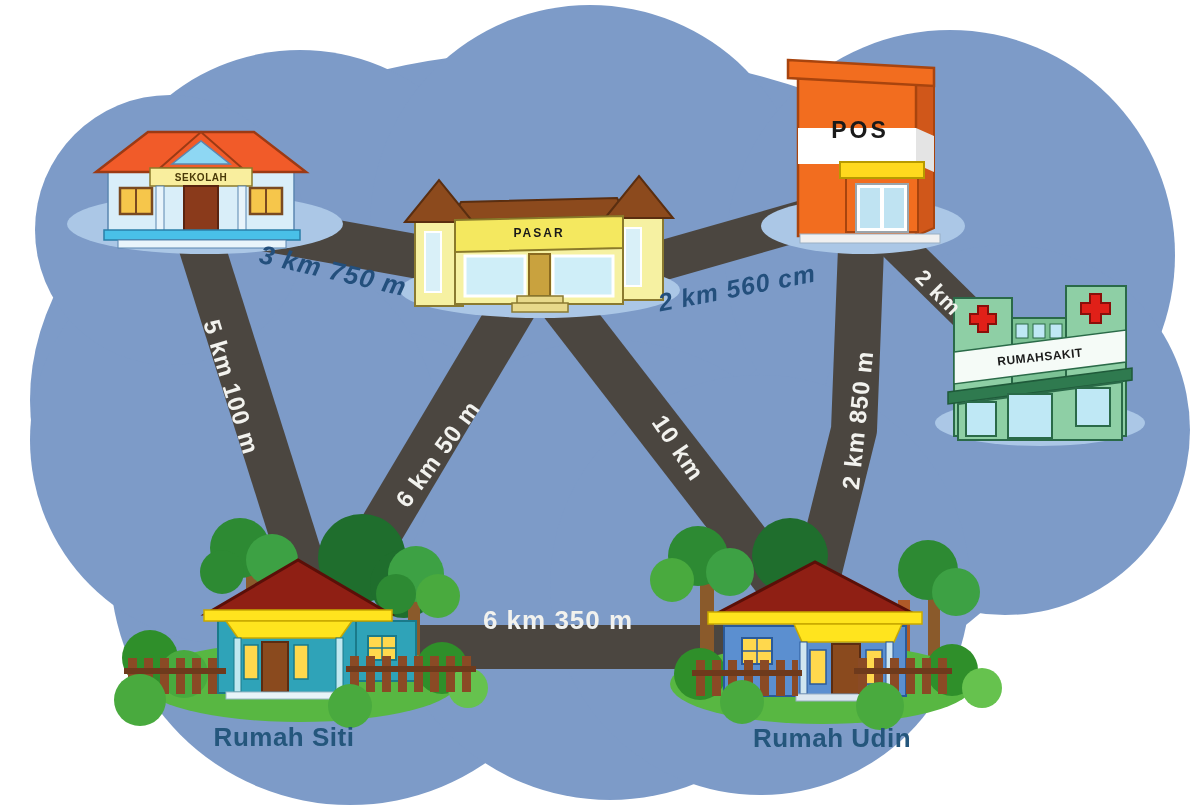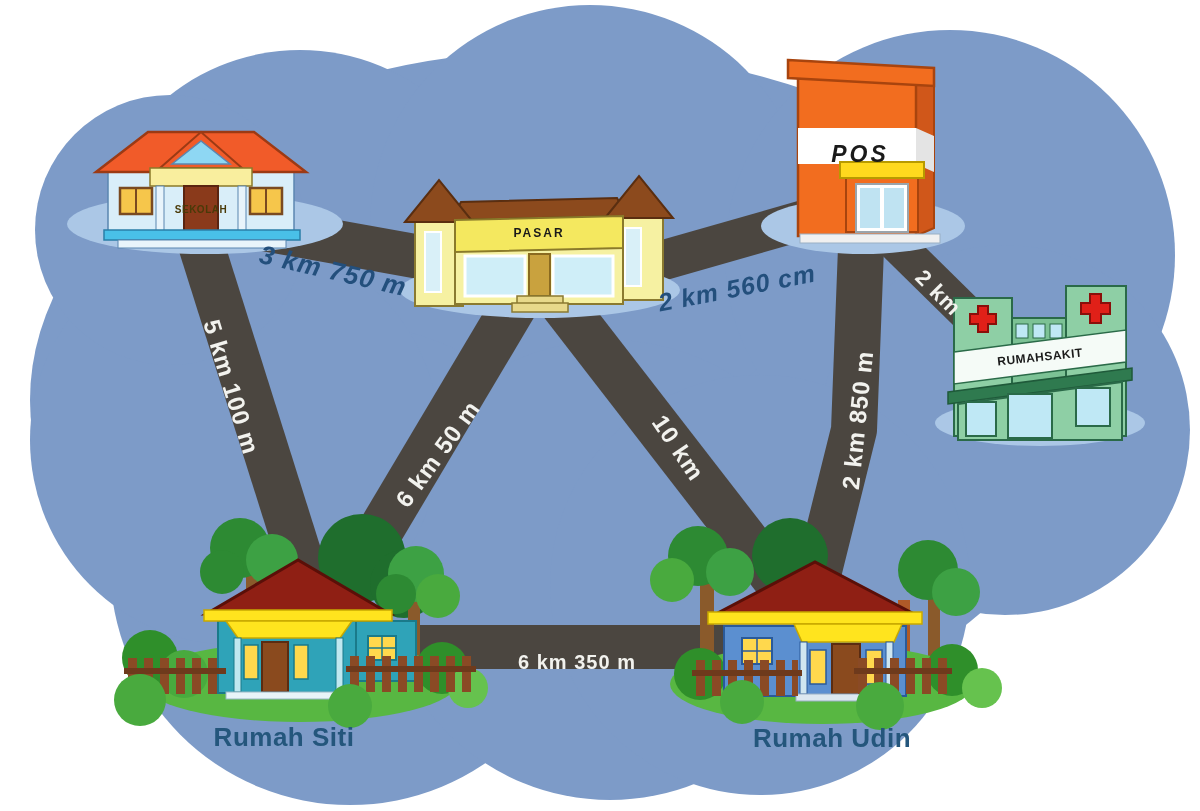--- a/index.html
+++ b/index.html
@@ -198,30 +198,30 @@
       <line x1="696" y1="678" x2="798" y2="678" stroke="#8a4a25" stroke-width="36" stroke-dasharray="9 7"></line>
       <rect x="692" y="670" width="110" height="6" fill="#6e3a1c"></rect>
       <line x1="858" y1="676" x2="948" y2="676" stroke="#8a4a25" stroke-width="36" stroke-dasharray="9 7"></line>
       <rect x="854" y="668" width="98" height="6" fill="#6e3a1c"></rect>
     </g>
     <circle cx="742" cy="702" r="22" fill="#49aa3e"></circle>
     <circle cx="880" cy="706" r="24" fill="#49aa3e"></circle>
   </g>
 </svg>
 
-  <div class="sign" style="left:201px;top:177px;font-size:10px;letter-spacing:0.5px;color:#4a3a08;margin-top:32px;">SEKOLAH</div>
+  <div class="sign" style="left:201px;top:177px;font-size:10px;letter-spacing:0.5px;color:#4a3a08;">SEKOLAH</div>
   <div class="sign" style="left:539px;top:233px;font-size:12px;letter-spacing:2px;">PASAR</div>
-  <div class="sign" style="left:860px;top:154px;font-size:23px;letter-spacing:3px;font-style:italic;">POS</div>
+  <div class="sign" style="left:860px;top:130px;font-size:23px;letter-spacing:3px;">POS</div>
   <div class="sign" style="left:1040px;top:357px;font-size:12px;--r:-6deg;letter-spacing:0.5px;">RUMAHSAKIT</div>
 
   <div class="lbl lbl-blue" style="left:333px;top:271px;--r:13deg;font-size:26px;">3 km 750 m</div>
   <div class="lbl lbl-blue" style="left:737px;top:288px;--r:-11deg;font-size:25px;">2 km 560 cm</div>
   <div class="lbl lbl-white" style="left:231px;top:387px;--r:73deg;font-size:24px;">5 km 100 m</div>
   <div class="lbl lbl-white" style="left:438px;top:454px;--r:-54deg;font-size:24px;">6 km 50 m</div>
   <div class="lbl lbl-white" style="left:678px;top:448px;--r:56deg;font-size:24px;">10 km</div>
   <div class="lbl lbl-white" style="left:858px;top:420px;--r:-84deg;font-size:24px;">2 km 850 m</div>
   <div class="lbl lbl-white" style="left:938px;top:293px;--r:45deg;font-size:22px;">2 km</div>
-  <div class="lbl lbl-white" style="left:558px;top:662px;font-size:20px;margin-left:19px;">6 km 350 m</div>
+  <div class="lbl lbl-white" style="left:558px;top:620px;font-size:26px;">6 km 350 m</div>
 
   <div class="lbl lbl-house" style="left:832px;top:738px;font-size:26px;font-weight:bold;">Rumah Udin</div>
   <div class="lbl lbl-house" style="left:284px;top:737px;font-size:26px;font-weight:bold;">Rumah Siti</div>
 
 </div>
 
 </body></html>

